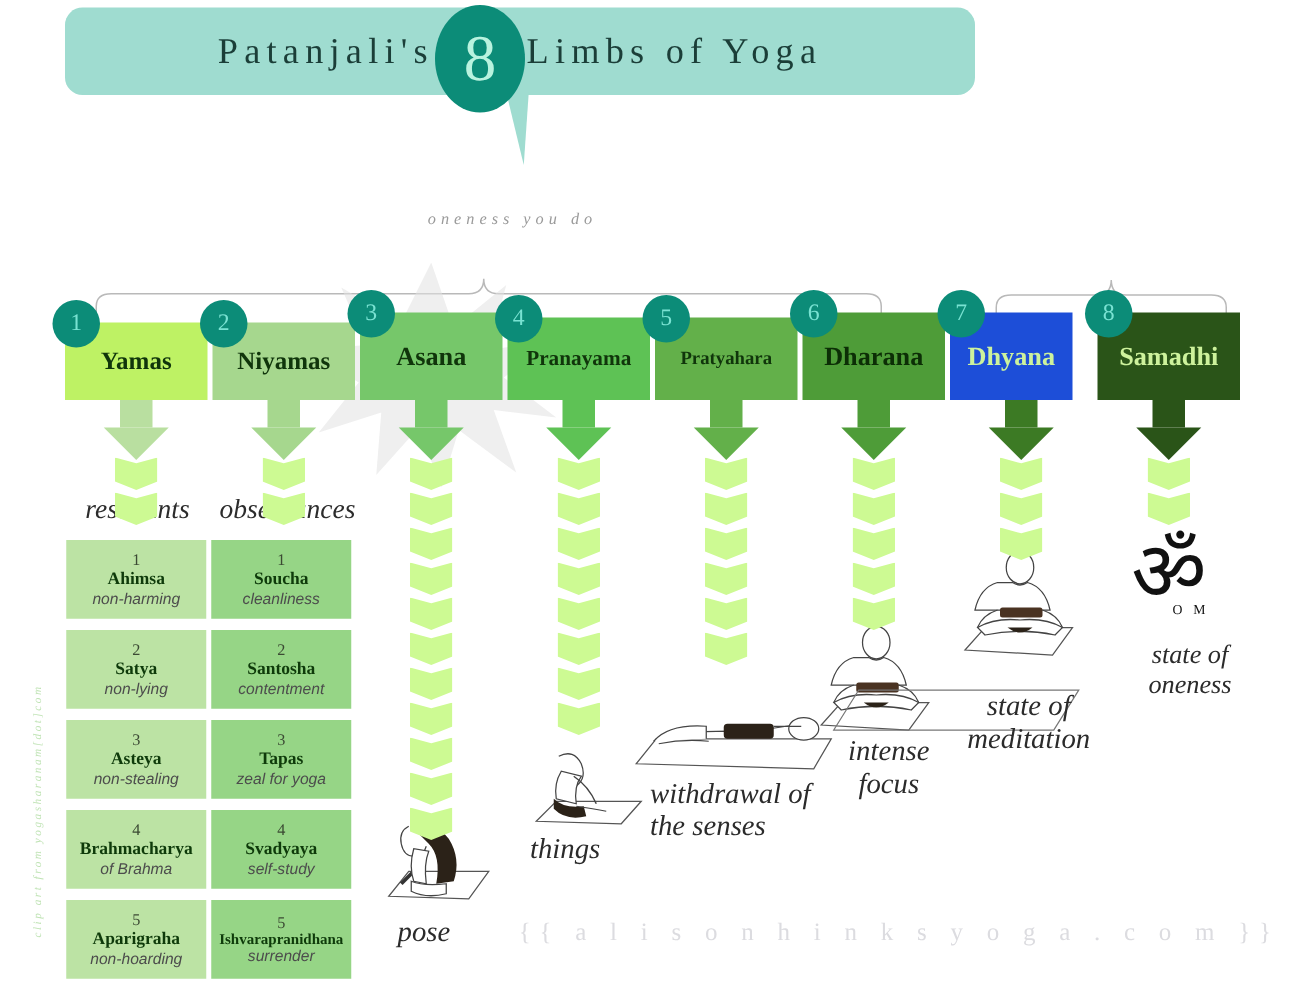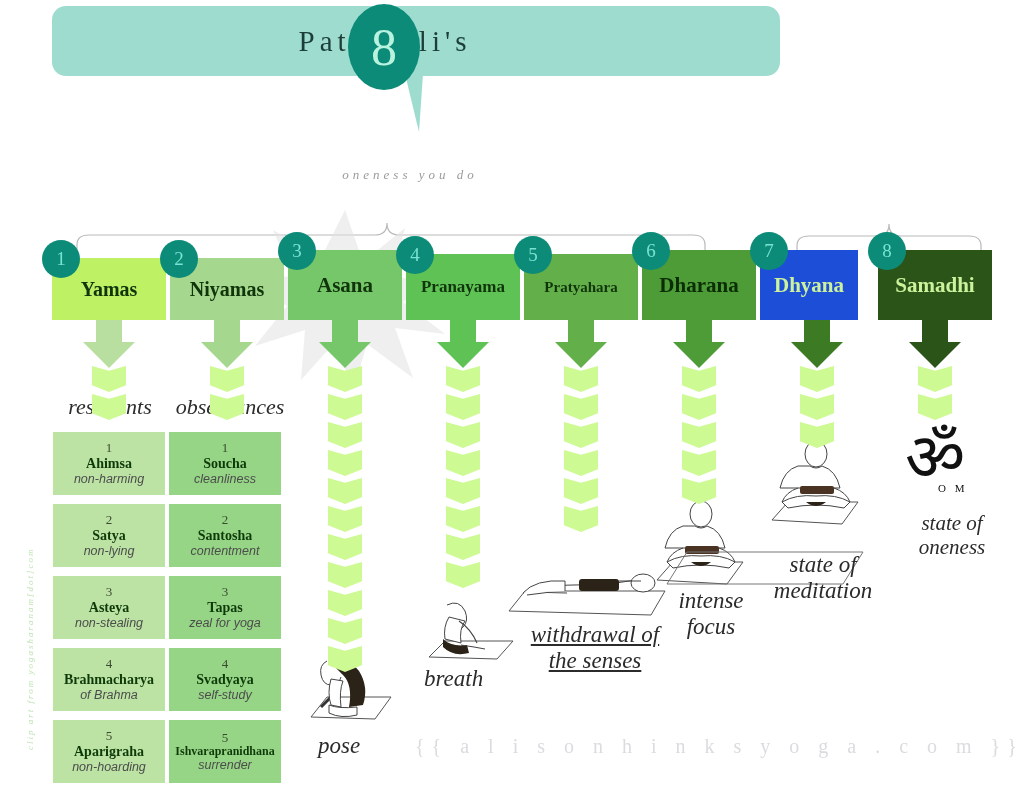--- a/index.html
+++ b/index.html
@@ -120,20 +120,21 @@
 </style>
 </head>
 <body>
 
 <div class="stage">
 
   <div class="banner"></div>
   <div class="banner-tail"></div>
   <div class="banner-title">
     <span class="title-left">Patanjali's</span>
+    <span class="title-right">Limbs of Yoga</span>
   </div>
   <div class="eight-badge">
     <span>8</span>
   </div>
 
   <svg class="brace" style="left:75px;top:205px;" width="640" height="60">
     <path d="M2,56 L2,40 Q2,30 14,30 L300,30 Q312,30 312,18 Q312,30 324,30 L618,30 Q630,30 630,40 L630,56"></path>
   </svg>
   <svg class="brace" style="left:795px;top:210px;" width="190" height="55">
     <path d="M2,52 L2,36 Q2,26 14,26 L82,26 Q94,26 94,14 Q94,26 106,26 L174,26 Q186,26 186,36 L186,52"></path>
@@ -372,22 +373,22 @@
   </svg>
 
   <svg class="art" style="left:665px;top:548px;" width="200" height="40" viewBox="0 0 200 40">
     <polygon points="2,36 22,4 198,4 178,36" fill="none" stroke="#777" stroke-width="1"></polygon>
   </svg>
 
   <div class="om">ॐ</div>
   <div class="om-sub">O M</div>
 
   <div class="figcap" style="left:318px;top:733px;font-size:23px;">pose</div>
-  <div class="figcap" style="left:424px;top:666px;font-size:23px;">breath</div>
-  <div class="figcap" style="left:520px;top:622px;font-size:23px;width:150px;text-align:center;text-decoration:underline;">withdrawal of the senses</div>
+  <div class="figcap" style="left:424px;top:666px;font-size:23px;">things</div>
+  <div class="figcap" style="left:520px;top:622px;font-size:23px;width:150px;">withdrawal of the senses</div>
   <div class="figcap" style="left:668px;top:588px;font-size:23px;width:86px;text-align:center;">intense focus</div>
   <div class="figcap" style="left:760px;top:552px;font-size:23px;width:126px;text-align:center;">state of meditation</div>
   <div class="figcap" style="left:900px;top:512px;font-size:21px;width:104px;text-align:center;">state of oneness</div>
 
   <div class="footer-wm">{{ a l i s o n h i n k s y o g a . c o m }}</div>
   <div class="side-wm">clip art from yogasharanam[dot]com</div>
 
 </div>
 
 </body></html>

